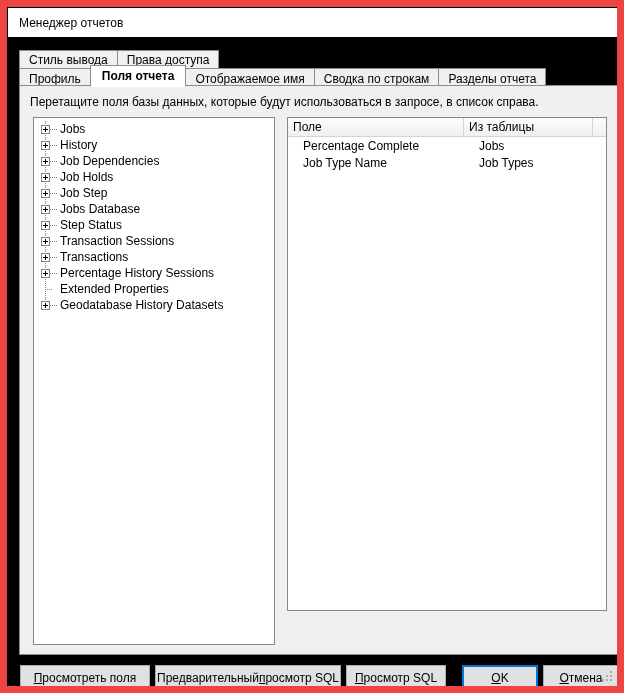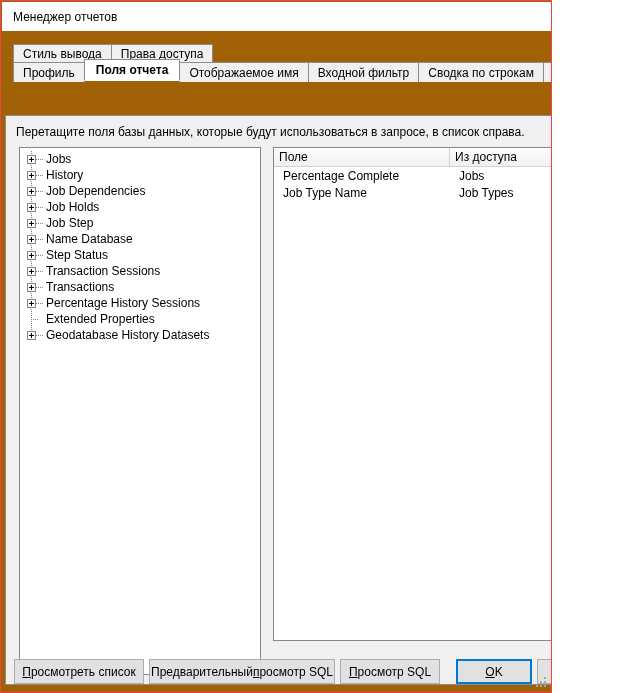--- a/index.html
+++ b/index.html
@@ -9,25 +9,25 @@
   }
   body {
     font-family: "Liberation Sans", sans-serif;
     font-size: 12px;
     color: #000000;
     -webkit-font-smoothing: none;
   }
 
   .window {
     position: relative;
-    width: 552px;
+    width: 624px;
     height: 693px;
     box-sizing: border-box;
-    border: 1px solid #ef4444;
-    background: #a16207;
+    border: 7px solid #ef4444;
+    background: #000000;
     overflow: hidden;
   }
 
   
   .titlebar {
     position: absolute;
     left: 1px; top: 1px;
     width: 622px;
     height: 29px;
     background: #ffffff;
@@ -85,28 +85,27 @@
     height: 22px;
     margin-top: -3px;
     z-index: 5;
     padding: 0 11px;
     font-weight: bold;
   }
 
   
   .tabpage {
     position: absolute;
-    left: 4px;
+    left: 12px;
     top: 78px;
     width: 600px;
     height: 570px;
     box-sizing: border-box;
     background: #f0f0f0;
     border: 1px solid #8c8c8c;
-    margin-top: 36px;
   }
 
   .hint {
     position: absolute;
     left: 10px;
     top: 9px;
     font-size: 12px;
     color: #000000;
     white-space: nowrap;
   }
@@ -248,21 +247,21 @@
   .lv-row {
     display: flex;
     height: 17px;
     align-items: center;
   }
   .lv-cell {
     font-size: 12px;
     color: #000000;
     white-space: nowrap;
     overflow: hidden;
-    padding-left: 9px;
+    padding-left: 15px;
     box-sizing: border-box;
   }
   .lv-cell.c1 { width: 176px; }
   .lv-cell.c2 { width: 129px; }
 
   
   .btn {
     box-sizing: border-box;
     background: #e1e1e1;
     border: 1px solid #adadad;
@@ -342,23 +341,20 @@
       <div class="tab">
         <span>Профиль</span>
       </div>
       <div class="tab selected">
         <span>Поля отчета</span>
       </div>
       <div class="tab">
         <span>Отображаемое имя</span>
       </div>
       <div class="tab">
-        <span>Входной фильтр</span>
-      </div>
-      <div class="tab">
         <span>Сводка по строкам</span>
       </div>
       <div class="tab">
         <span>Разделы отчета</span>
       </div>
     </div>
   </div>
 
   <div class="tabpage">
 
@@ -388,21 +384,21 @@
             <span class="tree-label">Job Holds</span>
           </div>
           <div class="tree-node">
             <span class="twisty"></span>
             <span class="hline"></span>
             <span class="tree-label">Job Step</span>
           </div>
           <div class="tree-node">
             <span class="twisty"></span>
             <span class="hline"></span>
-            <span class="tree-label">Name Database</span>
+            <span class="tree-label">Jobs Database</span>
           </div>
           <div class="tree-node">
             <span class="twisty"></span>
             <span class="hline"></span>
             <span class="tree-label">Step Status</span>
           </div>
           <div class="tree-node">
             <span class="twisty"></span>
             <span class="hline"></span>
             <span class="tree-label">Transaction Sessions</span>
@@ -426,40 +422,40 @@
             <span class="twisty"></span>
             <span class="hline"></span>
             <span class="tree-label">Geodatabase History Datasets</span>
           </div>
         </div>
     </div>
 
     <div class="listview">
       <div class="lv-header">
         <div class="lv-col c1">Поле</div>
-        <div class="lv-col c2">Из доступа</div>
+        <div class="lv-col c2">Из таблицы</div>
         <div class="lv-col c3"></div>
       </div>
       <div id="lv-body">
           <div class="lv-row">
             <div class="lv-cell c1">Percentage Complete</div>
             <div class="lv-cell c2">Jobs</div>
           </div>
           <div class="lv-row">
             <div class="lv-cell c1">Job Type Name</div>
             <div class="lv-cell c2">Job Types</div>
           </div>
         </div>
     </div>
 
   </div>
 
   <div class="btn btn-preview-report">
     <span class="u">П</span>
-      <span>росмотреть список</span>
+      <span>росмотреть поля</span>
   </div>
   <div class="btn btn-sql-preview">
     <span>Предварительный </span>
       <span class="u">п</span>
       <span>росмотр SQL</span>
   </div>
   <div class="btn btn-view-sql">
     <span class="u">П</span>
       <span>росмотр SQL</span>
   </div>

